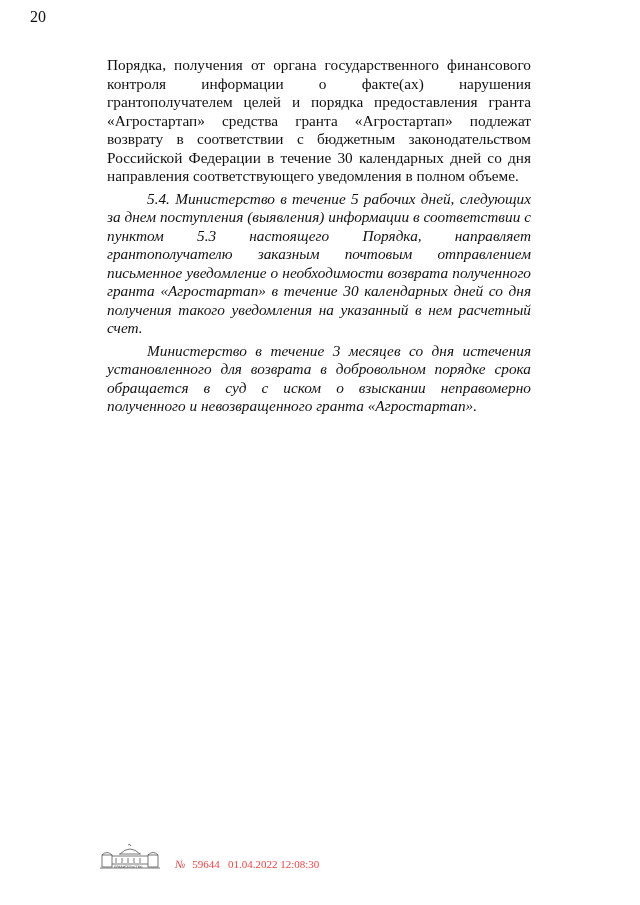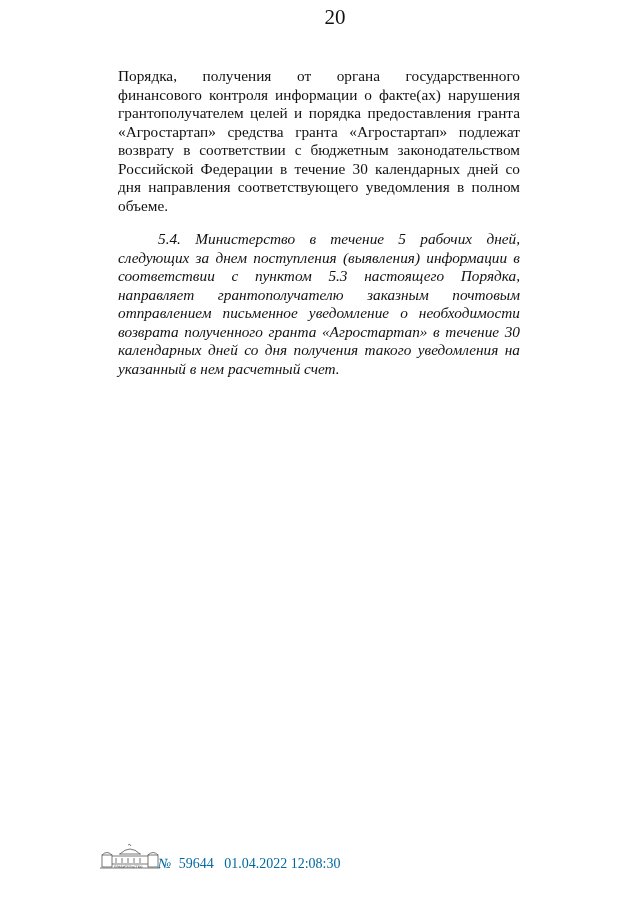--- a/index.html
+++ b/index.html
@@ -13,37 +13,36 @@
       position: relative;
       overflow: hidden;
       font-family: "Liberation Serif", "DejaVu Serif", serif;
       color: #111111;
     }
     .page-number {
       position: absolute;
       top: 7px;
       left: 0;
       width: 100%;
-      text-align: center;
-      font-size: 21px;
+      font-size: 16px;
       line-height: 20px;
       padding-left: 30px;
       box-sizing: border-box;
     }
     .body-text {
       position: absolute;
       top: 52px;
       left: 103px;
       width: 432px;
       font-size: 15.3px;
       line-height: 18.5px;
       text-align: justify;
     }
     .body-text p {
-      margin: 15px;
+      margin: 4px;
     }
     .body-text p.indent {
       text-indent: 40px;
       font-style: italic;
     }
     .footer {
       position: absolute;
       top: 842px;
       left: 100px;
       height: 40px;
@@ -51,40 +50,41 @@
     }
     .emblem {
       position: absolute;
       left: 0;
       top: 0;
       width: 60px;
       height: 30px;
     }
     .reg-info {
       position: absolute;
-      left: 58px;
+      left: 75px;
       top: 15px;
-      font-size: 14px;
+      font-size: 11px;
       line-height: 14px;
       white-space: nowrap;
-      color: #0369a1;
+      color: #ef4444;
     }
     .reg-info .n-sign {
       font-style: italic;
       margin-right: 4px;
     }
   </style>
 </head>
 <body>
 
 <div class="page-number">20</div>
 
 <div class="body-text">
   <p>Порядка, получения от органа государственного финансового контроля информации о факте(ах) нарушения грантополучателем целей и порядка предоставления гранта «Агростартап» средства гранта «Агростартап» подлежат возврату в соответствии с бюджетным законодательством Российской Федерации в течение 30 календарных дней со дня направления соответствующего уведомления в полном объеме.</p>
   <p class="indent">5.4. Министерство в течение 5 рабочих дней, следующих за днем поступления (выявления) информации в соответствии с пунктом 5.3 настоящего Порядка, направляет грантополучателю заказным почтовым отправлением письменное уведомление о необходимости возврата полученного гранта «Агростартап» в течение 30 календарных дней со дня получения такого уведомления на указанный в нем расчетный счет.</p>
+  <p class="indent">Министерство в течение 3 месяцев со дня истечения установленного для возврата в добровольном порядке срока обращается в суд с иском о взыскании неправомерно полученного и невозвращенного гранта «Агростартап».</p>
 </div>
 
 <div class="footer">
   <div class="emblem">
     <svg width="60" height="30" viewBox="0 0 60 30" xmlns="http://www.w3.org/2000/svg">
       <g fill="none" stroke="#555" stroke-width="0.8">
         <path d="M28 3 q2 -2 3 1"></path>
         <path d="M20 12 q10 -10 20 0"></path>
         <line x1="19" y1="12" x2="41" y2="12"></line>
         <rect x="2" y="13" width="10" height="12"></rect>

